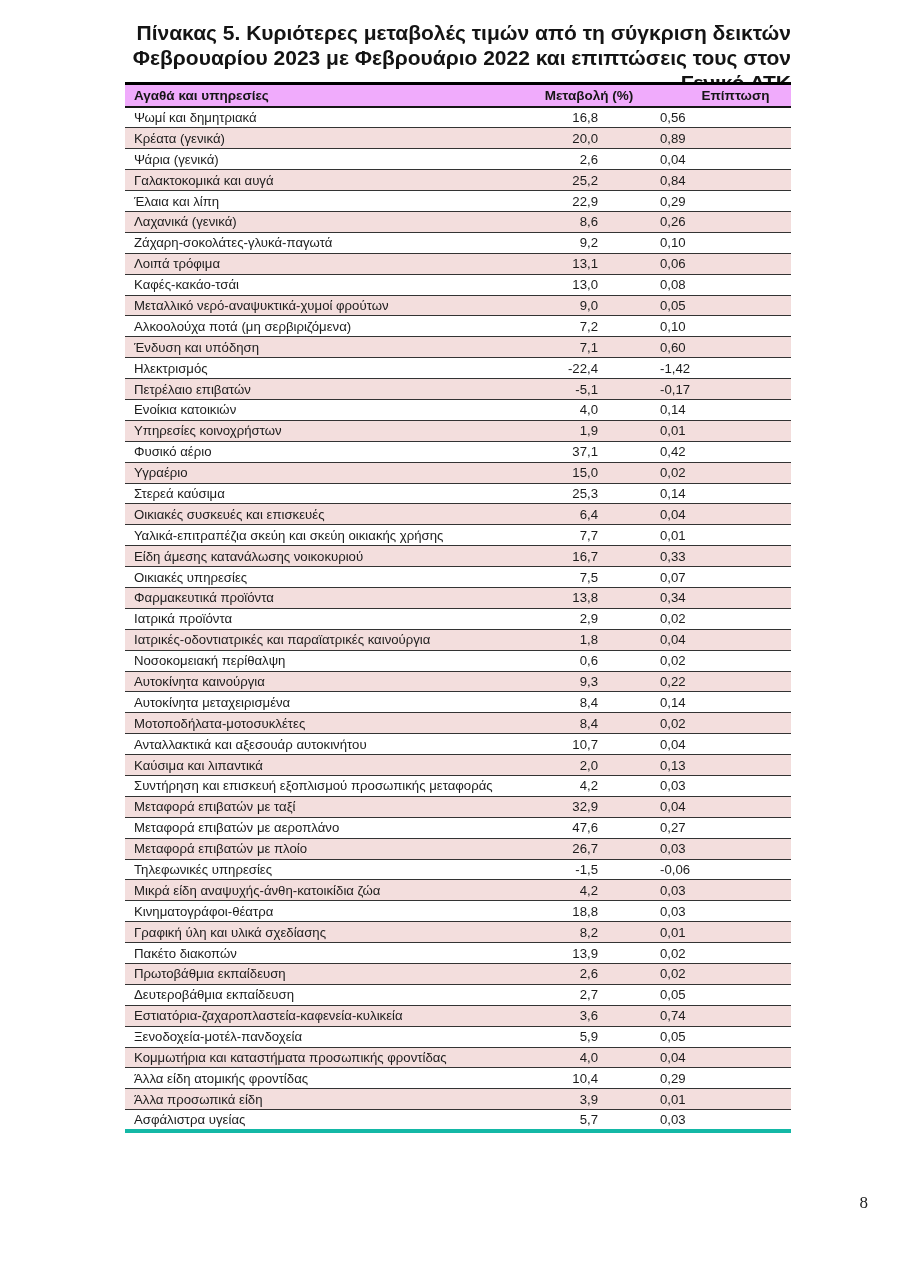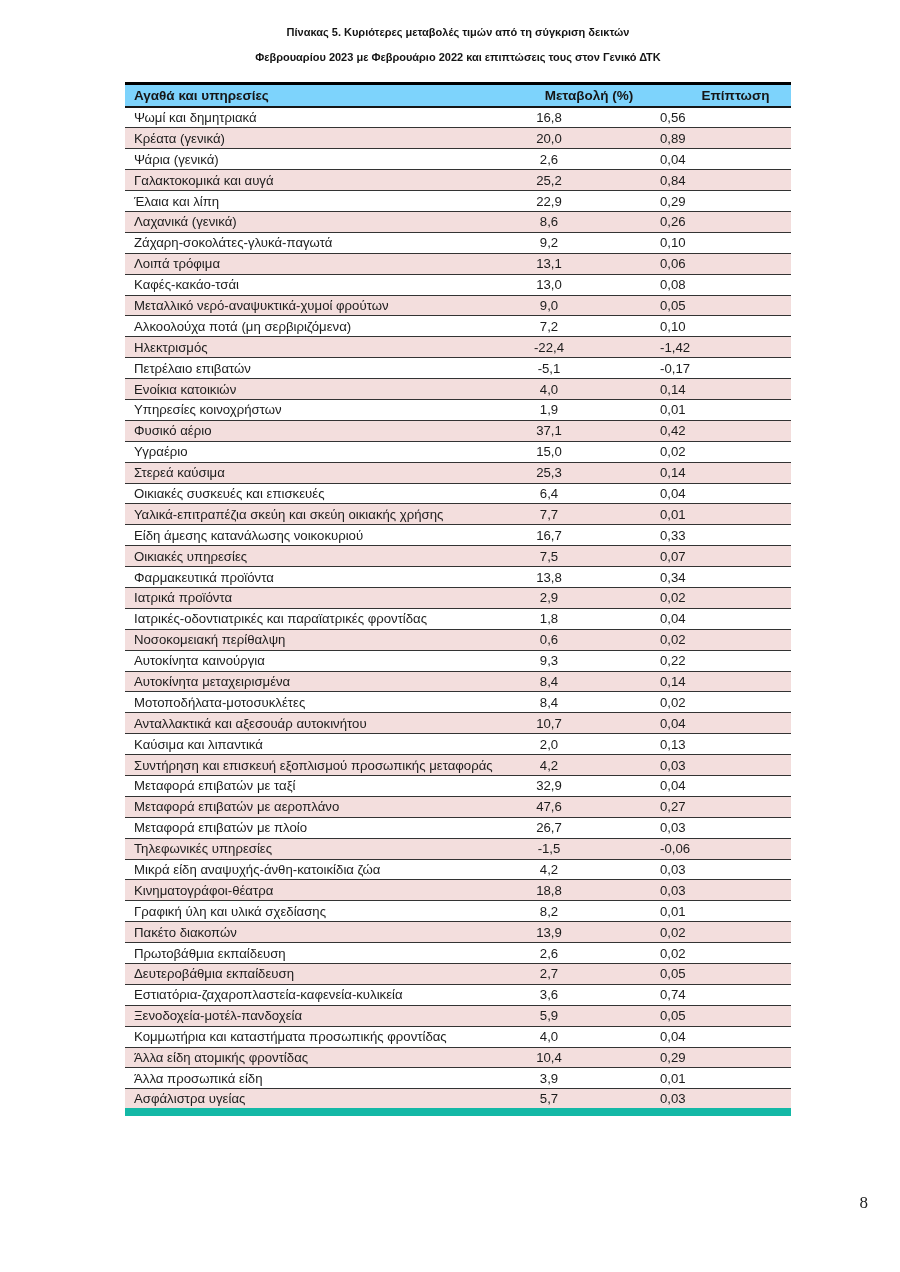--- a/index.html
+++ b/index.html
@@ -2,40 +2,40 @@
 <html><head>
 <meta charset="utf-8">
 <style>
   * { margin: 0; padding: 0; box-sizing: border-box; }
   html, body { width: 900px; height: 1272px; background: #ffffff; overflow: hidden; }
   body { font-family: "Liberation Sans", "DejaVu Sans", sans-serif; color: #1c1c1c; position: relative; }
 
   .doc-title {
     position: absolute;
     left: 125px; top: 20px; width: 666px;
-    text-align: center;
+    text-align: right;
     font-weight: bold;
-    font-size: 11px;
+    font-size: 21px;
     line-height: 25px;
     color: #141414;
   }
 
   table.cpi-table {
     position: absolute;
     left: 125px; top: 82px;
     width: 666px;
     border-collapse: collapse;
     table-layout: fixed;
   }
   table.cpi-table col.c-label  { width: 375px; }
   table.cpi-table col.c-change { width: 160px; }
   table.cpi-table col.c-impact { width: 131px; }
 
   .cpi-table thead th {
-    background: #7dd3fc;
+    background: #f0abfc;
     border-top: 3px solid #000000;
     border-bottom: 2px solid #161616;
     font-size: 13.5px;
     font-weight: bold;
     height: 23px;
     line-height: 21px;
     color: #161616;
     white-space: nowrap;
   }
   .cpi-table thead th.col-label  { text-align: left; padding-left: 9px; }
@@ -45,24 +45,24 @@
   .cpi-table tbody td {
     font-size: 13.2px;
     height: 20.9px;
     line-height: 19px;
     border-bottom: 1.4px solid #333333;
     white-space: nowrap;
     overflow: hidden;
     color: #1c1c1c;
   }
   .cpi-table tbody tr:nth-child(even) td { background: #f3dedd; }
-  .cpi-table tbody tr:last-child td { border-bottom: 8px solid #14b8a6; }
+  .cpi-table tbody tr:last-child td { border-bottom: 4px solid #14b8a6; }
 
   .cpi-table tbody td.col-label  { text-align: left;  padding-left: 9px; }
-  .cpi-table tbody td.col-change { text-align: center; padding-right: 62px; }
+  .cpi-table tbody td.col-change { text-align: right; padding-right: 62px; }
   .cpi-table tbody td.col-impact { text-align: left; padding-right: 41px; }
 
   .page-number {
     position: absolute;
     right: 32px; top: 1193px;
     font-family: "Liberation Serif", "DejaVu Serif", serif;
     font-size: 17px;
     color: #222222;
   }
 </style>
@@ -139,20 +139,25 @@
           <td class="col-label">Μεταλλικό νερό-αναψυκτικά-χυμοί φρούτων</td>
           <td class="col-change">9,0</td>
           <td class="col-impact">0,05</td>
         </tr>
         <tr>
           <td class="col-label">Αλκοολούχα ποτά (μη σερβιριζόμενα)</td>
           <td class="col-change">7,2</td>
           <td class="col-impact">0,10</td>
         </tr>
         <tr>
+          <td class="col-label">Ένδυση και υπόδηση</td>
+          <td class="col-change">7,1</td>
+          <td class="col-impact">0,60</td>
+        </tr>
+        <tr>
           <td class="col-label">Ηλεκτρισμός</td>
           <td class="col-change">-22,4</td>
           <td class="col-impact">-1,42</td>
         </tr>
         <tr>
           <td class="col-label">Πετρέλαιο επιβατών</td>
           <td class="col-change">-5,1</td>
           <td class="col-impact">-0,17</td>
         </tr>
         <tr>
@@ -204,21 +209,21 @@
           <td class="col-label">Φαρμακευτικά προϊόντα</td>
           <td class="col-change">13,8</td>
           <td class="col-impact">0,34</td>
         </tr>
         <tr>
           <td class="col-label">Ιατρικά προϊόντα</td>
           <td class="col-change">2,9</td>
           <td class="col-impact">0,02</td>
         </tr>
         <tr>
-          <td class="col-label">Ιατρικές-οδοντιατρικές και παραϊατρικές φροντίδας</td>
+          <td class="col-label">Ιατρικές-οδοντιατρικές και παραϊατρικές καινούργια</td>
           <td class="col-change">1,8</td>
           <td class="col-impact">0,04</td>
         </tr>
         <tr>
           <td class="col-label">Νοσοκομειακή περίθαλψη</td>
           <td class="col-change">0,6</td>
           <td class="col-impact">0,02</td>
         </tr>
         <tr>
           <td class="col-label">Αυτοκίνητα καινούργια</td>

